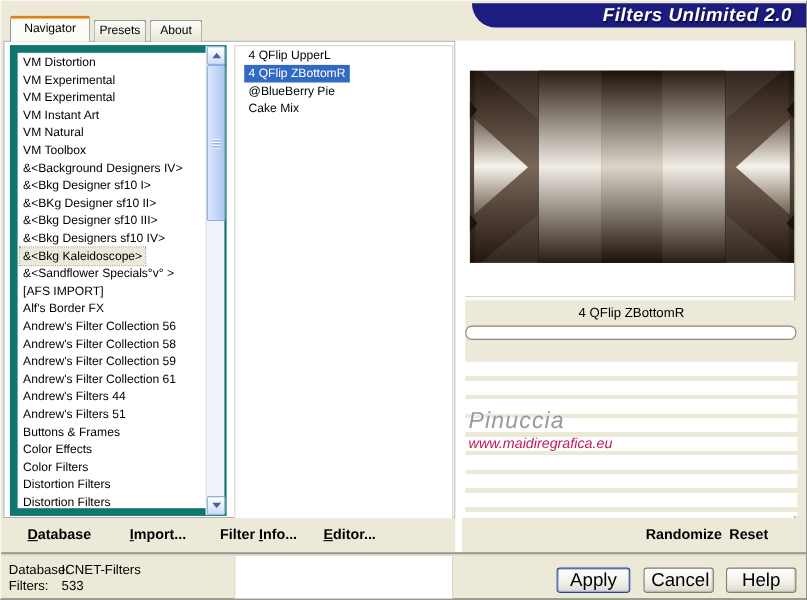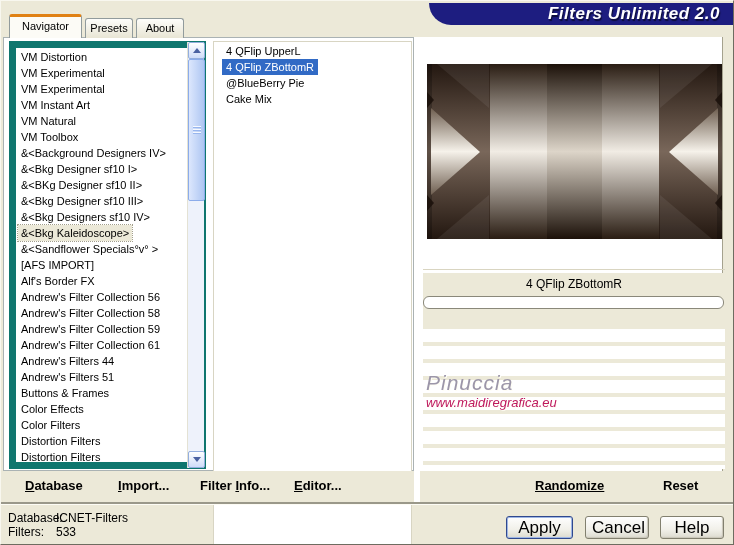--- a/index.html
+++ b/index.html
@@ -70,21 +70,21 @@
     border:1px solid #8a887a;border-radius:6px;}
   .rows{position:absolute;left:3px;top:292px;width:302px;height:140px;
     background:repeating-linear-gradient(180deg,#ffffff 0 13px,#ece9d8 13px 17px);}
   .watermark{position:absolute;left:6px;top:334px;width:100%;z-index:2;font-style:italic;}
   .wm1{font-size:21px;letter-spacing:1px;color:#9c96a9;text-shadow:1px 1px 0 #fffef5;}
   .wm2{font-size:13px;color:#be185d;margin-top:0;text-shadow:1px 1px 0 #fffef5;}
   
   .toolbar{position:absolute;left:2px;top:470px;width:730px;height:31px;background:#ece9d8;z-index:1;}
   .tb{position:absolute;top:7px;font-weight:bold;font-size:13px;white-space:nowrap;cursor:default;}
   .tb.db{left:22px;} .tb.imp{left:115px;} .tb.fi{left:197px;} .tb.ed{left:291px;}
-  .tb.rand{left:532px;text-decoration:underline;} .tb.reset{left:660px;}
+  .tb.rand{left:584px;} .tb.reset{left:660px;}
   .panel-edge{position:absolute;left:0;top:501px;width:734px;height:3px;
     background:#9a988a;border-bottom:1px solid #fdfcf5;z-index:3;}
   
   .statusbar{position:absolute;left:7px;top:510px;font-size:12px;}
   .srow{display:flex;line-height:14px;}
   .slabel{width:48px;}
   .btn{position:absolute;top:515px;height:23px;font-size:17px;color:#000;
     font-family:"Liberation Sans",sans-serif;
     background:linear-gradient(#fefefe,#f1f0e9 60%,#dcdacf);
     border:1px solid #82806f;border-radius:3px;cursor:pointer;

